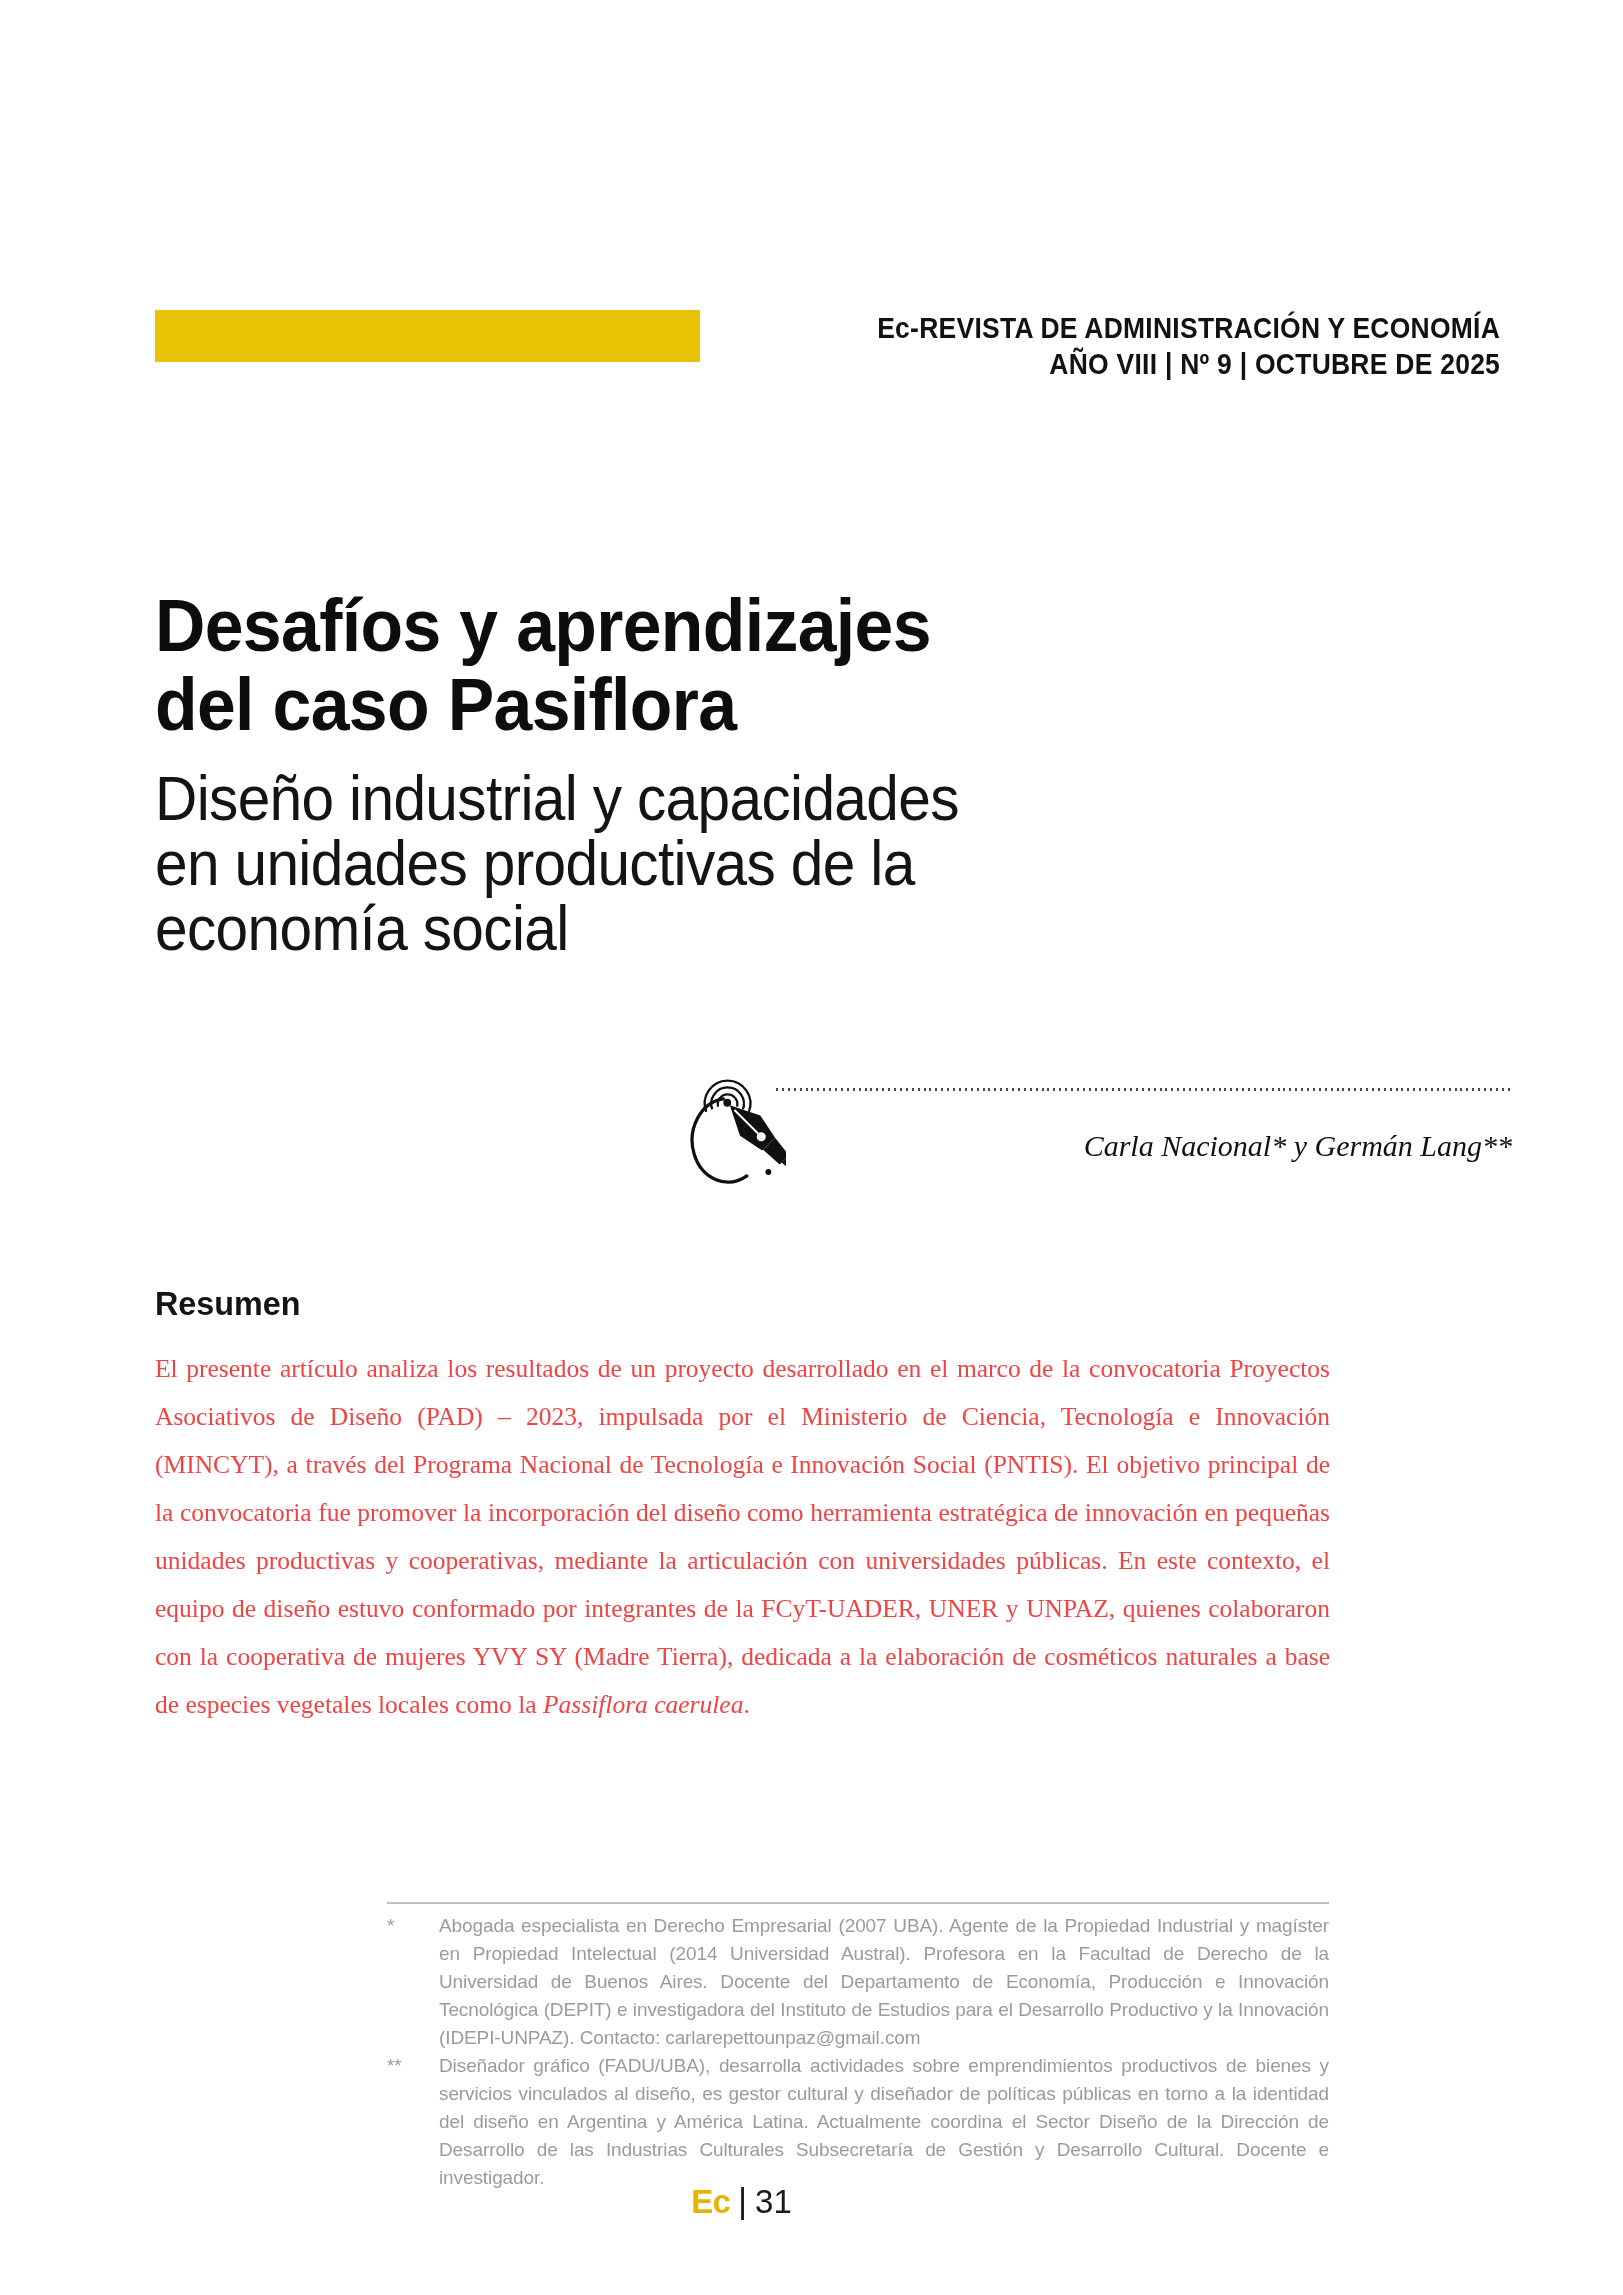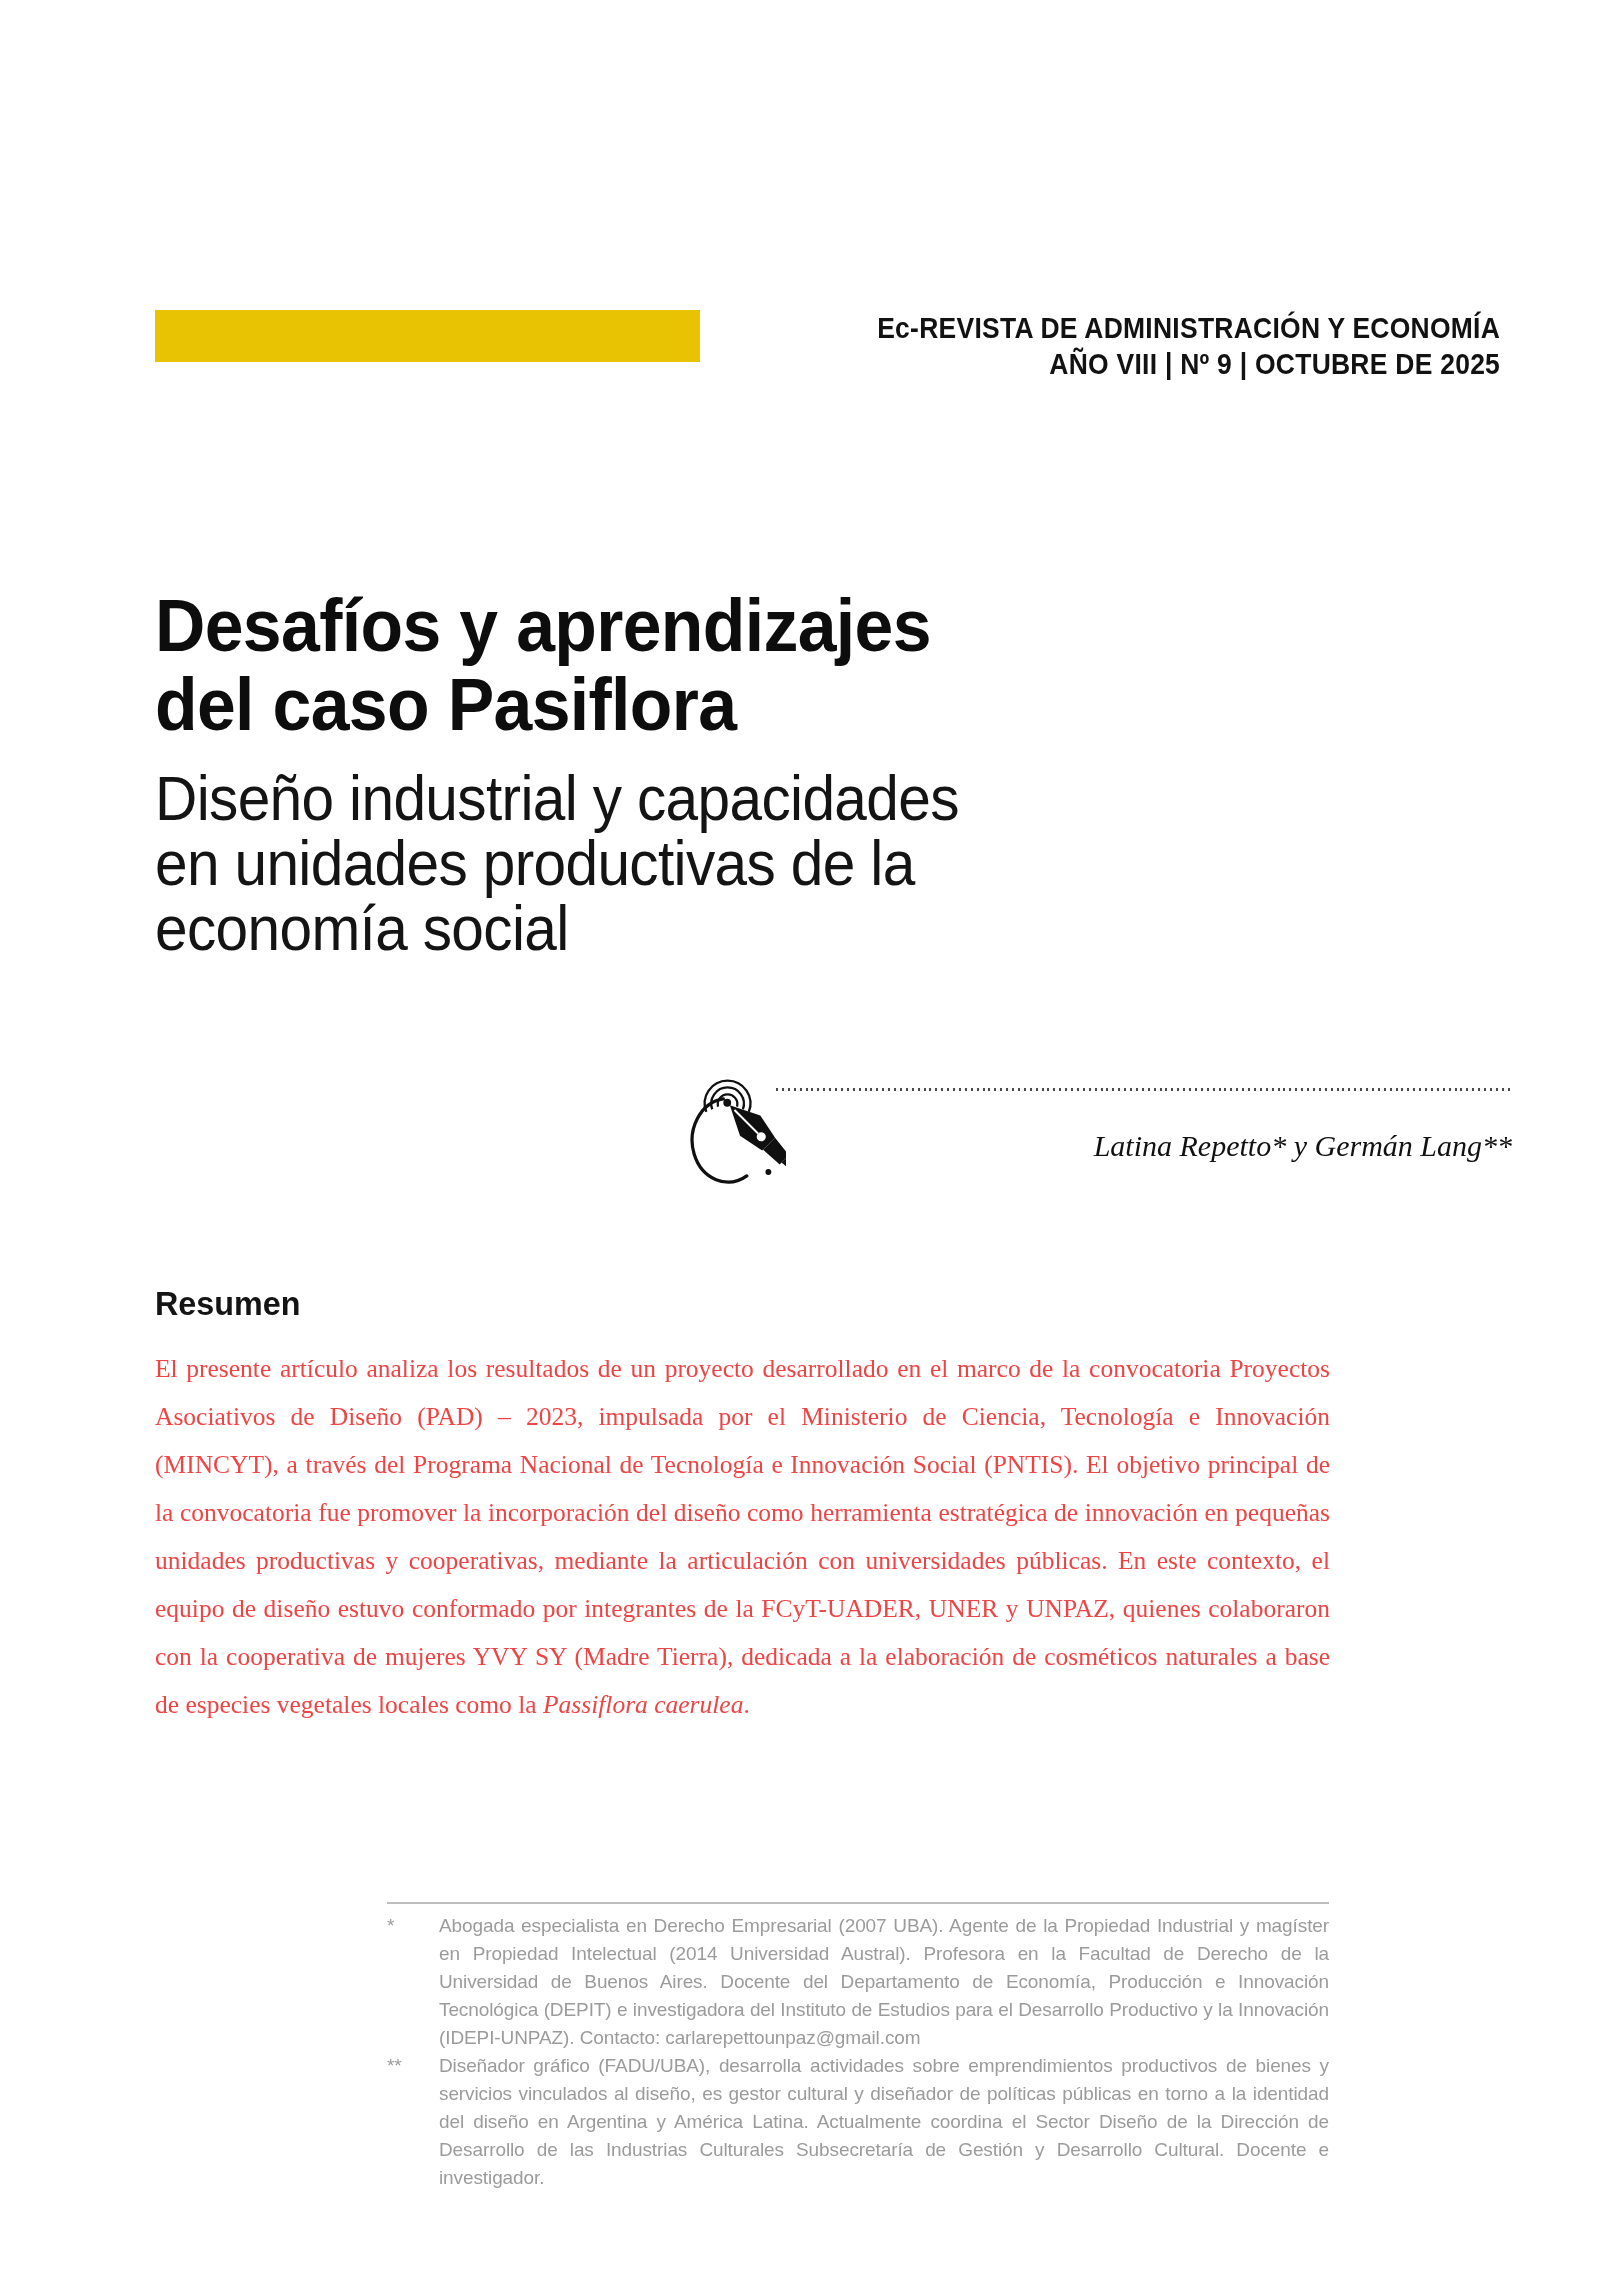--- a/index.html
+++ b/index.html
@@ -121,32 +121,35 @@
 
     <g transform="rotate(-45 84 48)">
       <path d="M 84 48 L 106 92 L 98 132 L 70 132 L 62 92 Z" fill="#101010"></path>
       <path d="M 72 132 L 98 132 L 94 166 L 74 166 Z" fill="#101010"></path>
       <path d="M 78 166 L 90 166 L 88 184 L 80 184 Z" fill="#101010"></path>
       <circle cx="84" cy="116" r="7" fill="#ffffff"></circle>
       <line x1="84" y1="58" x2="84" y2="109" stroke="#ffffff" stroke-width="3"></line>
     </g>
     <circle cx="143" cy="150" r="4.5" fill="#101010"></circle>
   </svg>
-  <div class="authors">Latina Repetto* y Germán Lang**</div>
+  <div class="authors">Carla Nacional* y Germán Lang**</div>
 
   <div class="abstract-heading">Resumen</div>
   <div class="abstract-body"><span>El presente artículo analiza los resultados de un proyecto desarrollado en el marco de la convocatoria Proyectos Asociativos de Diseño (PAD) – 2023, impulsada por el Ministerio de Ciencia, Tecnología e Innovación (MINCYT), a través del Programa Nacional de Tecnología e Innovación Social (PNTIS). El objetivo principal de la convocatoria fue promover la incorporación del diseño como herramienta estratégica de innovación en pequeñas unidades productivas y cooperativas, mediante la articulación con universidades públicas. En este contexto, el equipo de diseño estuvo conformado por integrantes de la FCyT-UADER, UNER y UNPAZ, quienes colaboraron con la cooperativa de mujeres YVY SY (Madre Tierra), dedicada a la elaboración de cosméticos naturales a base de especies vegetales locales como la </span><span class="italic">Passiflora caerulea</span><span>.</span></div>
 
   <div class="footnote-rule"></div>
   <div class="footnotes">
     <div class="footnote">
       <div class="footnote-marker">*</div>
       <div class="footnote-text">Abogada especialista en Derecho Empresarial (2007 UBA). Agente de la Propiedad Industrial y magíster en Propiedad Intelectual (2014 Universidad Austral). Profesora en la Facultad de Derecho de la Universidad de Buenos Aires. Docente del Departamento de Economía, Producción e Innovación Tecnológica (DEPIT) e investigadora del Instituto de Estudios para el Desarrollo Productivo y la Innovación (IDEPI-UNPAZ). Contacto: carlarepettounpaz@gmail.com</div>
     </div>
     <div class="footnote">
       <div class="footnote-marker">**</div>
       <div class="footnote-text">Diseñador gráfico (FADU/UBA), desarrolla actividades sobre emprendimientos productivos de bienes y servicios vinculados al diseño, es gestor cultural y diseñador de políticas públicas en torno a la identidad del diseño en Argentina y América Latina. Actualmente coordina el Sector Diseño de la Dirección de Desarrollo de las Industrias Culturales Subsecretaría de Gestión y Desarrollo Cultural. Docente e investigador.</div>
     </div>
   </div>
 
+  <div class="footer">
+    <span class="logo">Ec</span><span class="sep">|</span><span class="pagenum">31</span>
+  </div>
 
 </div>
 
 
 </body></html>

